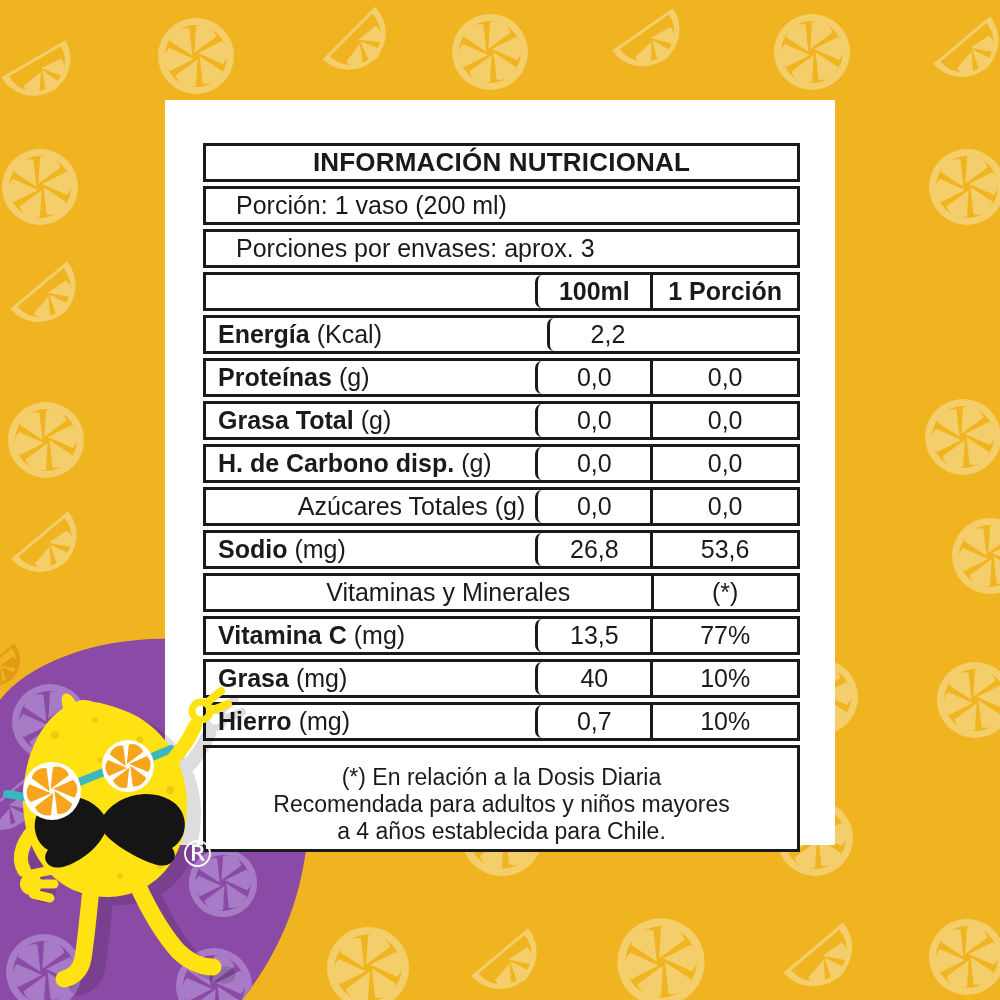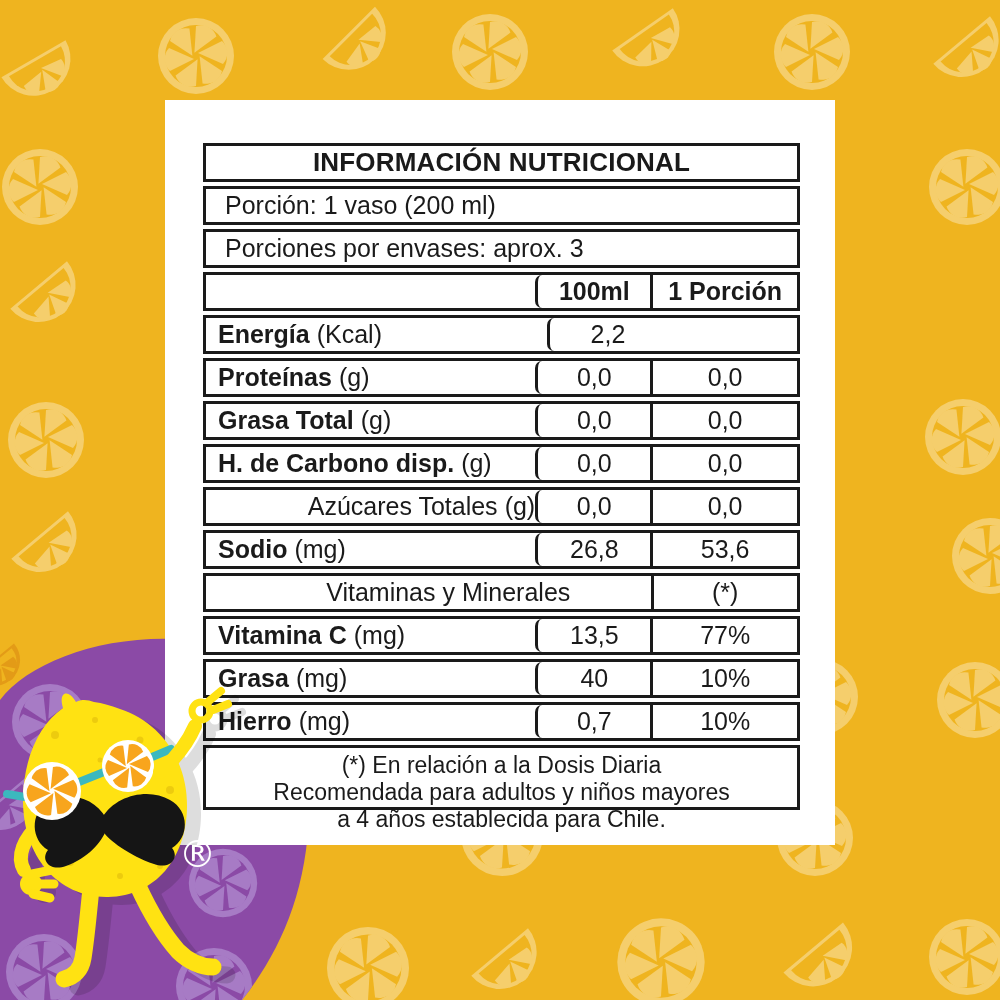--- a/index.html
+++ b/index.html
@@ -23,30 +23,30 @@
   .ntable{position:absolute;left:38px;top:43px;width:597px;color:#1A1A1A;}
   .trow{
     box-sizing:border-box;height:39px;border:3px solid #1A1A1A;margin-bottom:4px;
     display:flex;align-items:stretch;font-size:25px;line-height:33px;background:#fff;
   }
   .cell{display:flex;align-items:center;box-sizing:border-box;}
   .c1{width:341px;padding-left:12px;gap:7px;}
   .c2{width:119px;border-left:3px solid #1A1A1A;justify-content:center;border-radius:7px;}
   .c3{width:152px;border-left:3px solid #1A1A1A;justify-content:center;}
   .cm{width:460px;justify-content:center;padding-left:40px;}
-  .cfull{width:100%;padding-left:19px;}
+  .cfull{width:100%;padding-left:30px;}
   .row-title .cfull{justify-content:center;padding-left:0;font-weight:700;font-size:26px;letter-spacing:.2px;}
   .hdr{font-weight:700;}
   .nm{font-weight:700;white-space:nowrap;}
   .un{font-weight:400;white-space:nowrap;}
-  .row-azucares .c1{justify-content:flex-end;padding-right:0;padding-left:0;}
+  .row-azucares .c1{justify-content:flex-end;padding-right:10px;padding-left:0;}
   .row-azucares .nm{font-weight:400;}
   .tfoot{
-    box-sizing:border-box;border:3px solid #1A1A1A;height:65px;
-    text-align:center;font-size:23px;line-height:27px;padding-top:4px;background:#fff;
+    box-sizing:border-box;border:3px solid #1A1A1A;height:107px;
+    text-align:center;font-size:23px;line-height:27px;padding-top:16px;background:#fff;
   }
   .regmark{
     position:absolute;left:179px;top:836px;z-index:6;color:#FFFFFF;
     font-size:37px;line-height:37px;font-family:"DejaVu Sans", sans-serif;
   }
 </style>
 </head>
 <body>
 
 <div class="stage">

